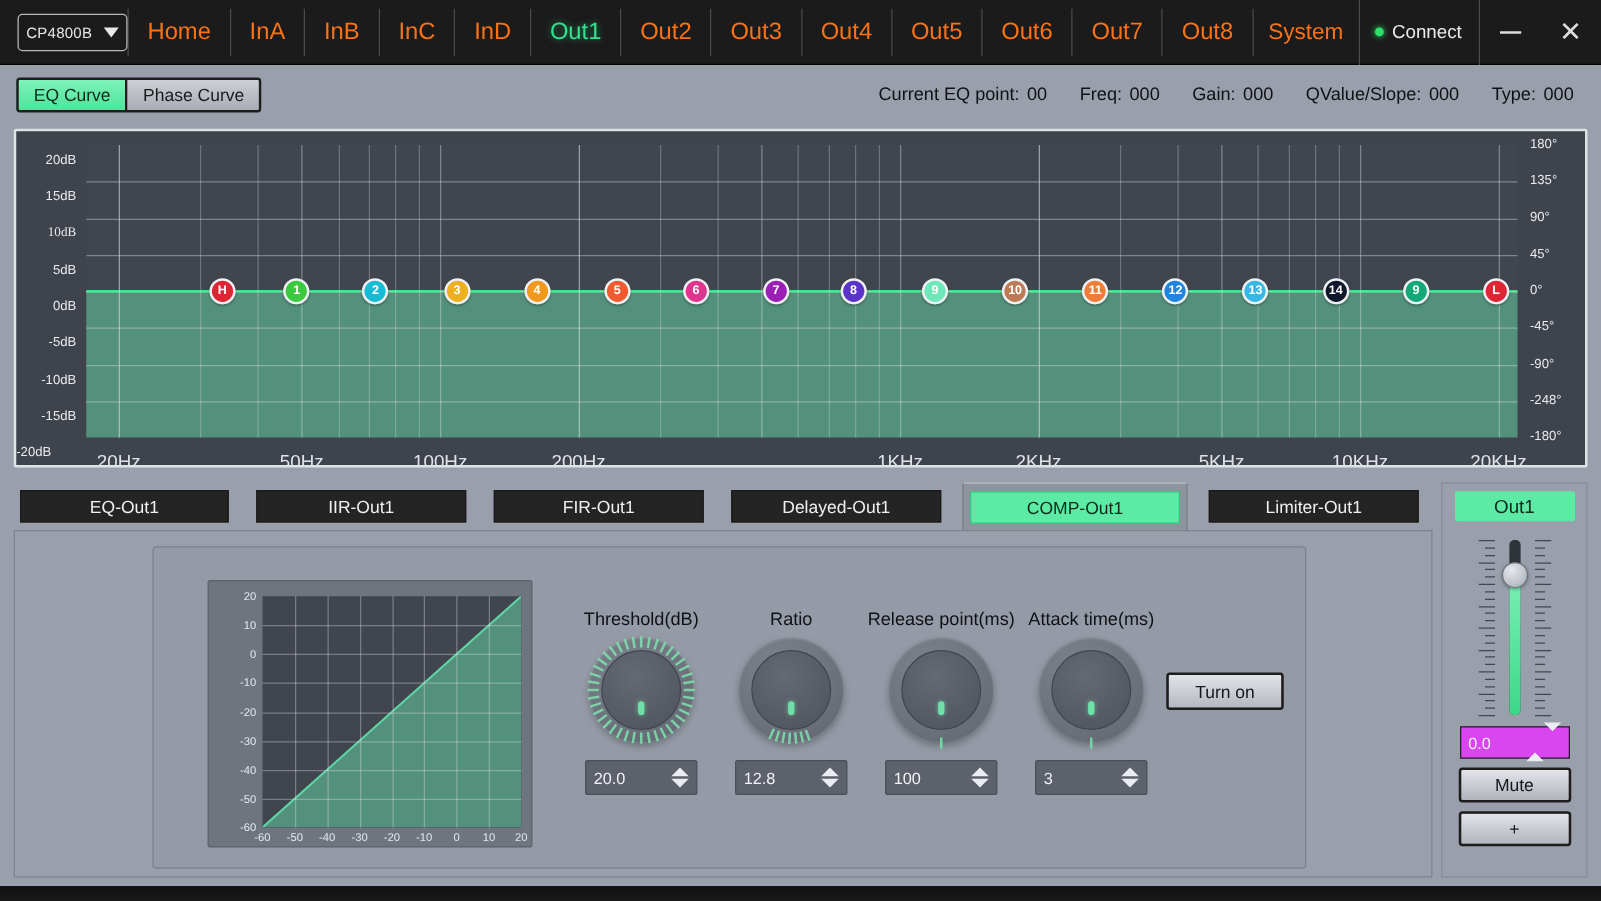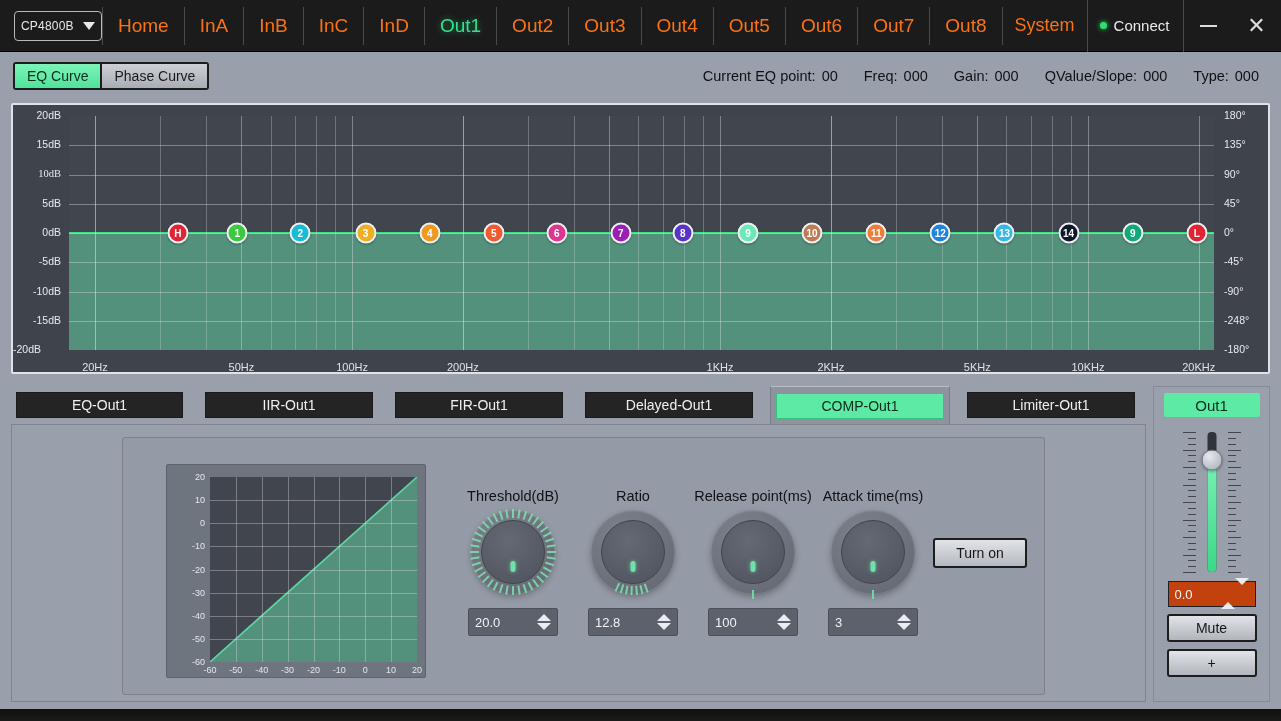--- a/index.html
+++ b/index.html
@@ -162,24 +162,24 @@
   }
   .gridline-v {
     position: absolute; top: 0; bottom: 0; width: 1px;
     background: rgba(215,219,226,.42);
   }
   .ylabel-l, .ylabel-r {
     position: absolute;
     font-size: 10.5px; color: #e7eaee;
     white-space: nowrap;
   }
-  .ylabel-l { right: 1166px; text-align: right; }
+  .ylabel-l { right: 1166px; text-align: right; margin-top: 13px; }
   .xlabel {
     position: absolute;
-    font-size: 11px; color: #dfe3e9;
+    font-size: 15px; color: #dfe3e9;
     transform: translateX(-50%);
     white-space: nowrap;
   }
 
   .eqpt {
     position: absolute;
     width: 21px; height: 21px;
     border-radius: 50%;
     border: 2px solid #eef1f4;
     display: flex; align-items: center; justify-content: center;
@@ -408,21 +408,21 @@
   .ticks-r { right: 18px; }
   .ftick {
     position: absolute; right: 0;
     height: 1px; background: #41464f;
   }
   .ticks-r .ftick { left: 0; right: auto; }
 
   .out-spin {
     margin: 5px auto 0;
     width: 88px; height: 26px;
-    background: #c2410c;
+    background: #d946ef;
     border: 1px solid #1d2025;
     display: flex; align-items: center;
     padding: 0 6px;
   }
   .out-spin .val { flex: 1; color: #f2f4f7; font-size: 13px; }
   .out-btn {
     margin: 7px auto 0;
     width: 90px; height: 28px;
     background: linear-gradient(180deg,#e2e4e8 0%,#b0b4bc 100%);
     border: 2px solid #1d1d1d;

